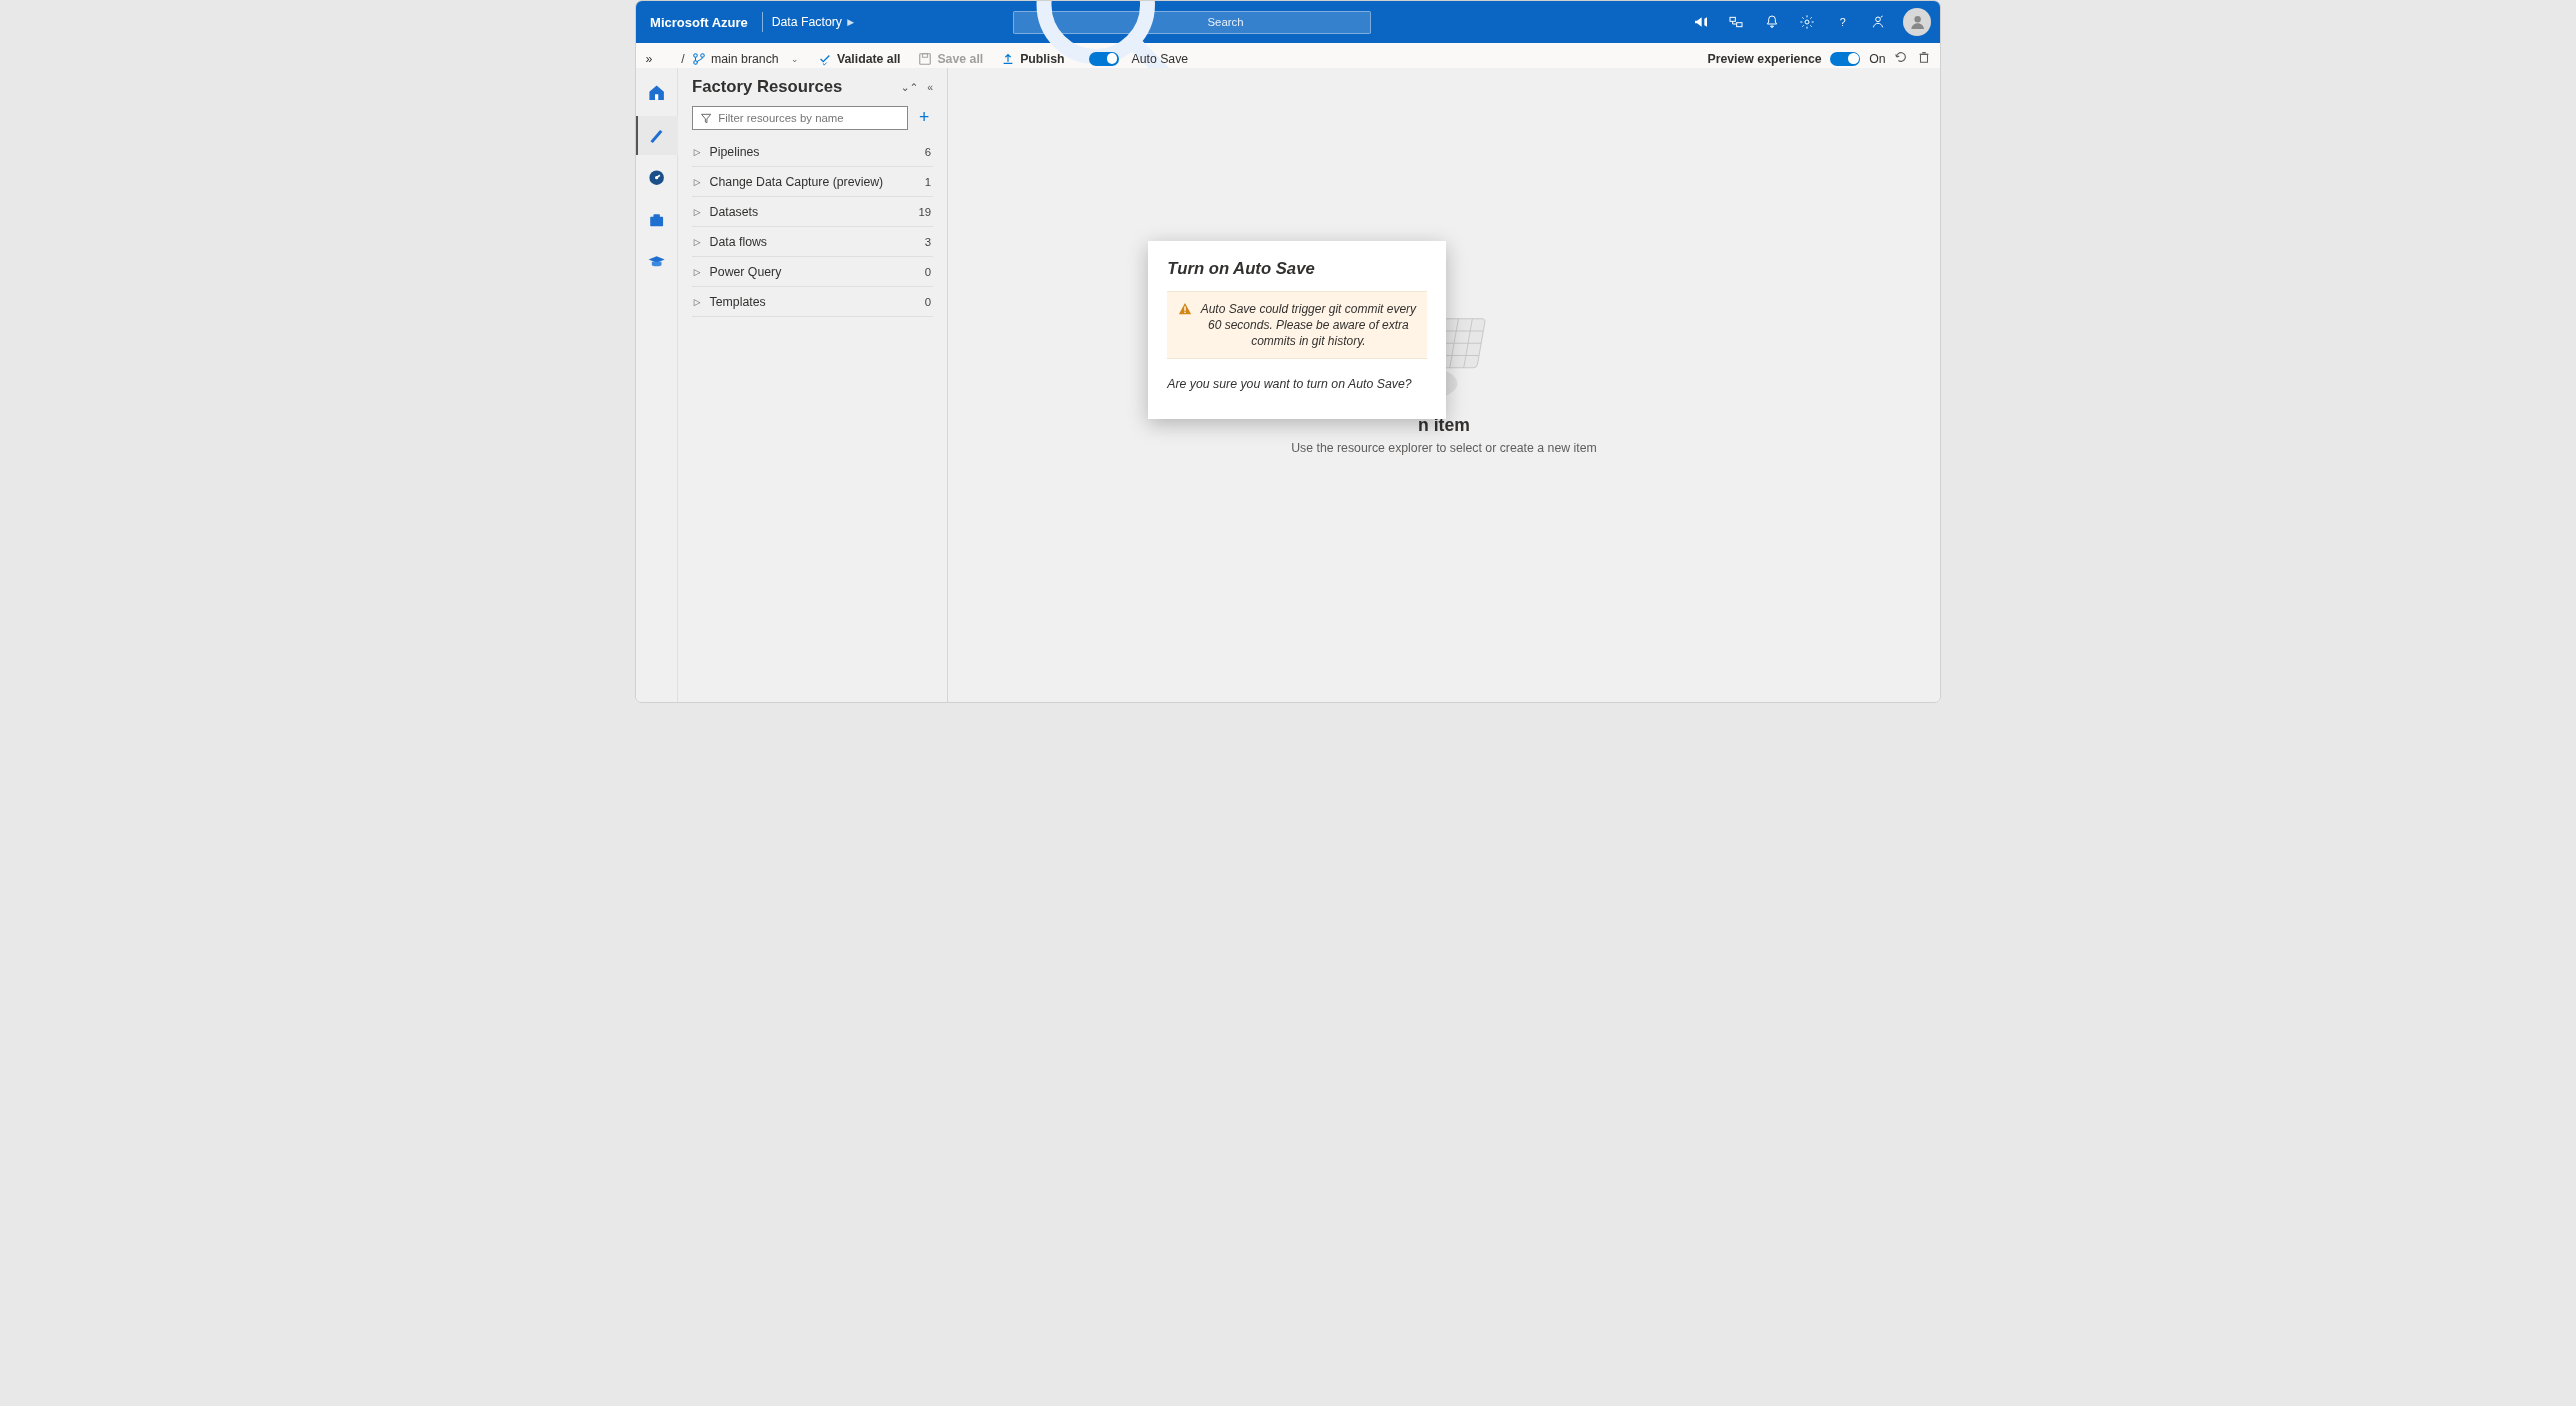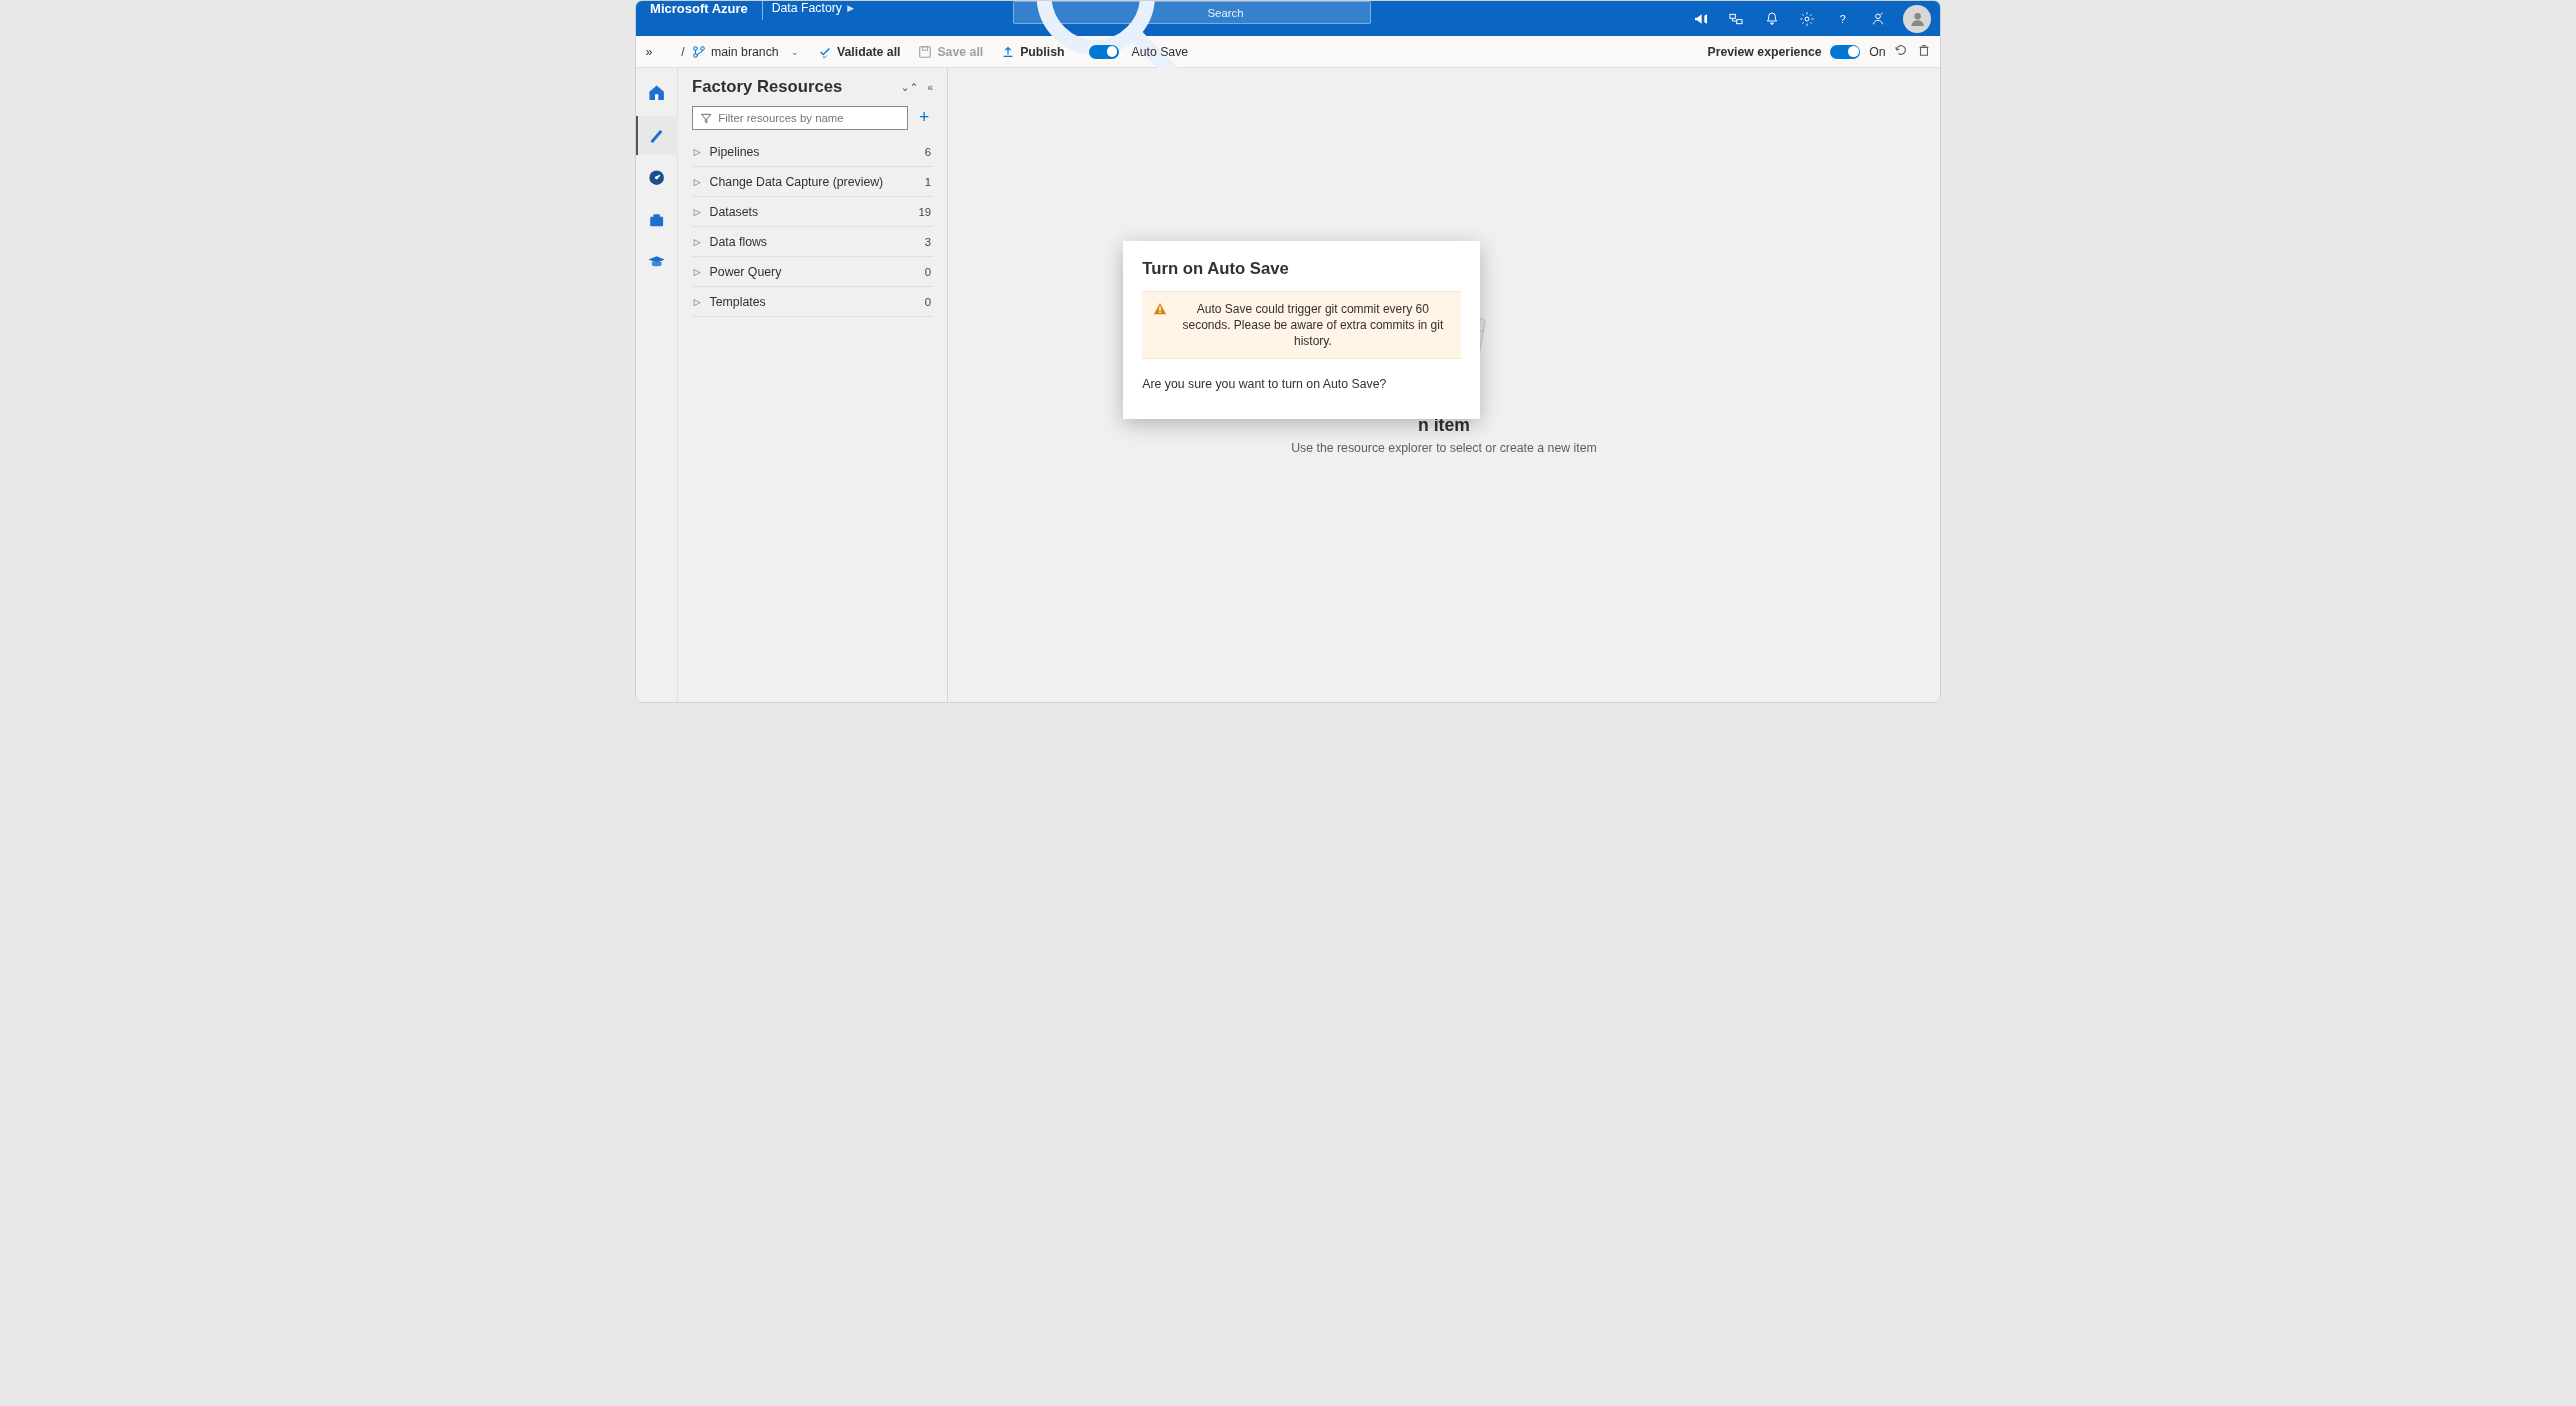--- a/index.html
+++ b/index.html
@@ -17,21 +17,21 @@
     --warning-bg:#fff4e5;
     --warning-border:#f0e6d2;
     --warning-icon:#d18616;
     --highlight:#e1484c;
     --sidebar-sel:#e8e8e8;
   }
   *{box-sizing:border-box;font-family:"Segoe UI",Arial,sans-serif;}
   html,body{margin:0;padding:0;height:100%;width:100%;background:#e8e8e8;color:var(--text);}
   .screen{width:1306px;height:703px;margin:0 auto;background:var(--body-bg);position:relative;border-radius:7px;overflow:hidden;border:0.9px solid #d0d0d0;}
   
-  .az-header{height:35px;background:var(--azure-header);display:flex;align-items:flex-start;color:#fff;padding:0 8.8px;gap:5.3px;}
+  .az-header{height:42px;background:var(--azure-header);display:flex;align-items:center;color:#fff;padding:0 8.8px;gap:5.3px;}
   .az-logo{font-weight:600;font-size:13px;padding:0 5.3px;}
   .az-divider{width:0.9px;height:19.3px;background:rgba(255,255,255,.5);margin:0 3.5px;}
   .az-breadcrumb{font-size:12.3px;display:flex;align-items:center;gap:5.3px;}
   .az-breadcrumb .chev{font-size:8.8px;opacity:.8;}
   .az-search{flex:0 0 358px;margin-left:auto;margin-right:auto;}
   .az-search-box{background:rgba(255,255,255,.18);border:0.9px solid rgba(255,255,255,.35);border-radius:1.8px;height:23px;display:flex;align-items:center;padding:0 7px;color:#e8f0fb;width:100%;}
   .az-search-box input{background:transparent;border:none;outline:none;color:#e8f0fb;font-size:11.4px;flex:1;}
   .az-search-box input::placeholder{color:#e8f0fb;}
   .az-header-icons{display:flex;align-items:center;gap:3.5px;margin-left:auto;}
   .az-hicon{width:32px;height:35px;display:flex;align-items:center;justify-content:center;color:#fff;}
@@ -73,21 +73,21 @@
   .res-row .caret{font-size:8.8px;color:#555;width:8.8px;}
   .res-row .label{flex:1;}
   .res-row .count{color:#444;font-size:11.4px;}
   
   .canvas{flex:1;background:var(--body-bg);position:relative;display:flex;flex-direction:column;align-items:center;justify-content:center;}
   .empty{display:flex;flex-direction:column;align-items:center;color:var(--text-muted);}
   .empty-illus{width:105px;height:88px;margin-bottom:12.3px;opacity:.85;}
   .empty-title{font-size:17.6px;font-weight:600;color:#323130;margin-bottom:5.3px;}
   .empty-sub{font-size:12.3px;}
   
-  .dialog{position:absolute;left:487px;top:240px;width:357px;background:#fff;box-shadow:0 5.3px 19.3px rgba(0,0,0,.25);}
+  .dialog{position:absolute;left:512px;top:240px;width:298px;background:#fff;box-shadow:0 5.3px 19.3px rgba(0,0,0,.25);font-style:italic;}
   .dlg-body{padding:17.6px 19.3px 12.3px 19.3px;}
   .dlg-title{font-size:16.7px;font-weight:600;margin-bottom:12.3px;}
   .warn{background:var(--warning-bg);border-top:0.9px solid var(--warning-border);border-bottom:0.9px solid var(--warning-border);padding:8.8px 10.5px;display:flex;gap:8.8px;font-size:12px;line-height:1.35;color:#323130;text-align:center;}
   .warn svg{flex:0 0 14px;width:14px;height:14px;fill:var(--warning-icon);margin-top:1.8px;}
   .dlg-msg{font-size:12.3px;margin:17.6px 0 16px 0;}
   .dlg-foot{border-top:0.9px solid var(--border);padding:12.3px 19.3px;display:flex;gap:7px;}
   .btn{height:23px;min-width:70px;font-size:12px;border:0.9px solid #8a8886;background:#fff;display:flex;align-items:center;justify-content:center;cursor:pointer;}
   .btn.primary{background:var(--link);border-color:var(--link);color:#fff;}
   .highlight-box{border:3.5px solid var(--highlight);border-radius:1.8px;padding:2.6px;display:inline-block;}
 </style>

